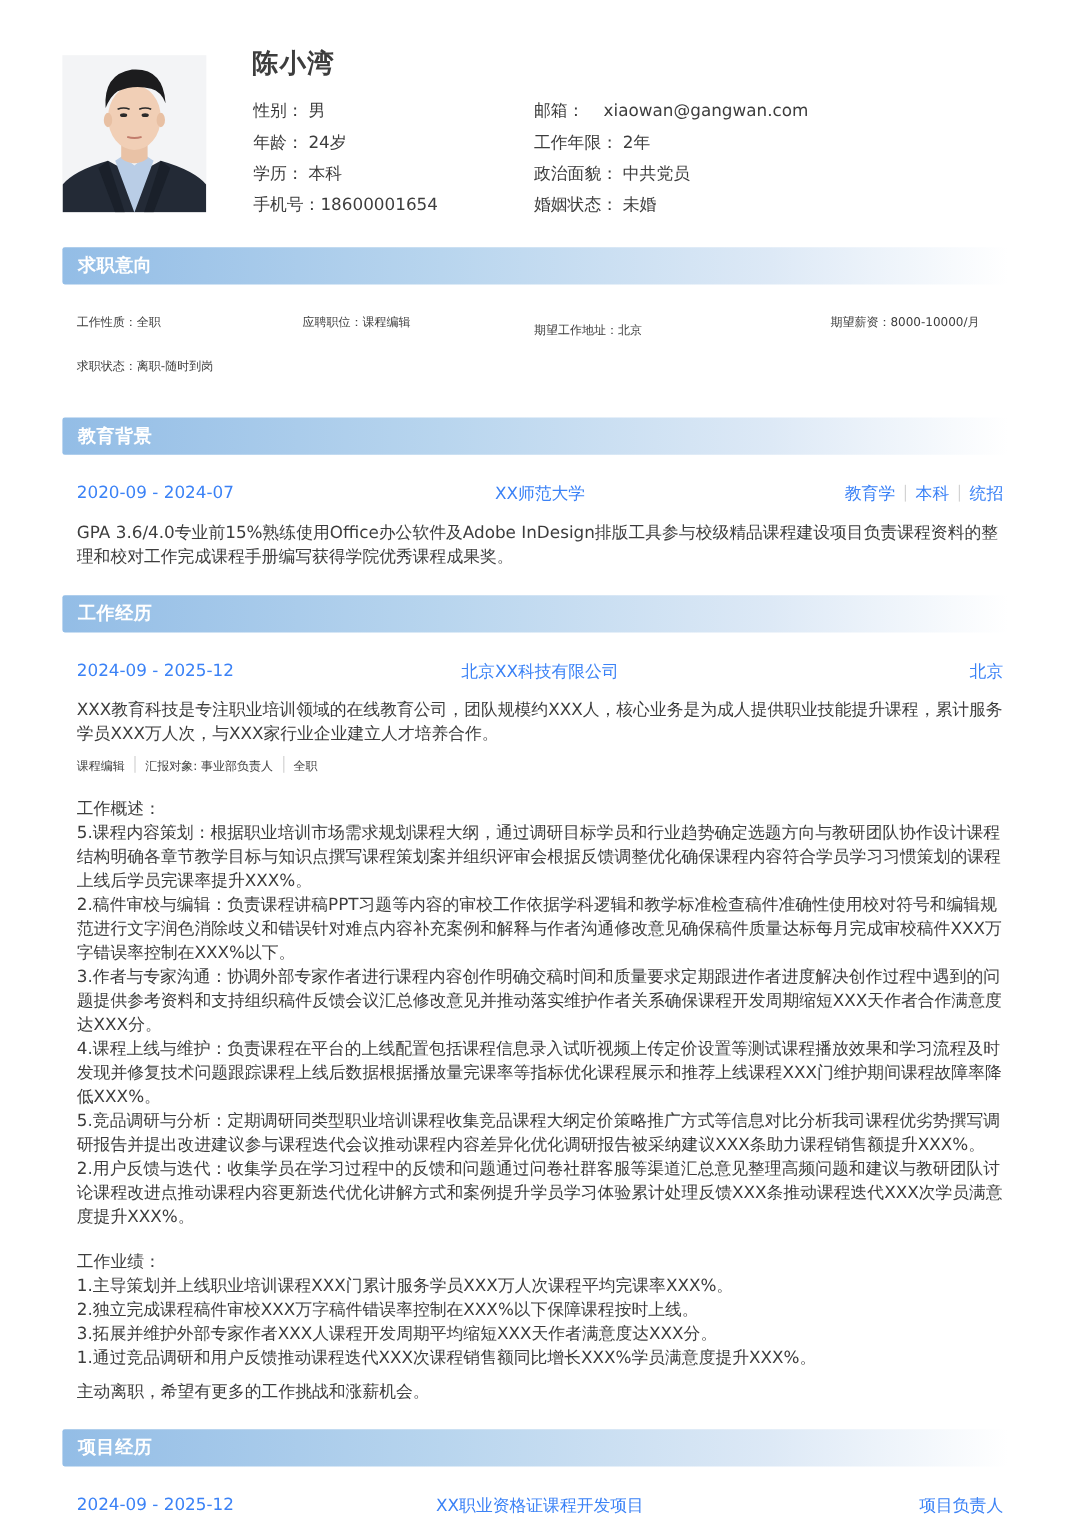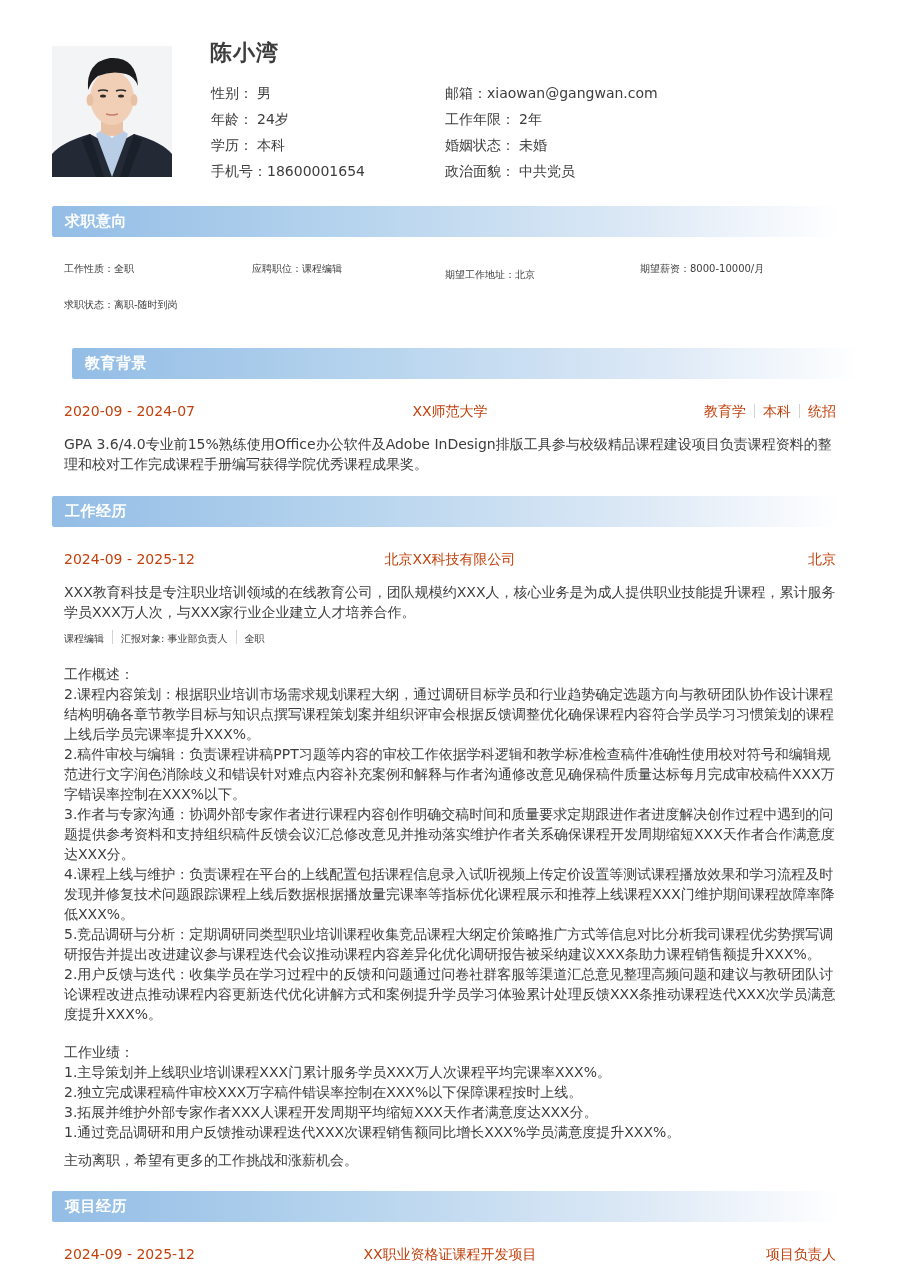--- a/index.html
+++ b/index.html
@@ -22,21 +22,21 @@
   
   .section-bar { position: absolute; left: 52px; width: 788px; height: 31px;
                  background: linear-gradient(90deg, #93bde6 0%, #b8d5ee 40%, #dde9f6 75%, #ffffff 100%);
                  border-radius: 2px 0 0 2px; }
   .section-bar .title { position: absolute; left: 13px; top: 0; line-height: 31px; color: #ffffff;
                         font-size: 15px; font-weight: bold; letter-spacing: 0.5px; }
 
   .txt { position: absolute; font-size: 10px; color: #3d3d3d; white-space: nowrap; }
   .para { position: absolute; left: 64px; width: 774px; font-size: 14px; color: #3d3d3d;
           line-height: 20px; }
-  .meta-row { position: absolute; left: 64px; width: 772px; font-size: 14px; color: #c2410c; height: 20px; }
+  .meta-row { position: absolute; left: 64px; width: 772px; font-size: 14px; color: #3b82f6; height: 20px; }
   .meta-row .l { position: absolute; left: 0; }
   .meta-row .c { position: absolute; left: 0; right: 0; text-align: center; }
   .meta-row .r { position: absolute; right: 0; }
   .sep { display: inline-block; width: 1px; height: 14px; background: #d3d3d3; margin: 0 8px;
          vertical-align: -2px; }
   .list-line { display: block; }
 </style>
 </head>
 <body>
 
@@ -83,53 +83,53 @@
     <div class="row">
       <span class="lbl">学历：</span><span class="val">本科</span>
     </div>
     <div class="row">
       <span class="lbl">手机号：</span><span class="val" style="margin-left:0">18600001654</span>
     </div>
   </div>
 
   <div class="info-col col-right">
     <div class="row">
-      <span class="lbl">邮箱：</span><span class="val" style="margin-left:0">xiaowan@gangwan.com</span>
+      <span class="lbl">邮箱：</span><span class="val" style="margin-left:16px">xiaowan@gangwan.com</span>
     </div>
     <div class="row">
       <span class="lbl">工作年限：</span><span class="val">2年</span>
     </div>
     <div class="row">
-      <span class="lbl">婚姻状态：</span><span class="val">未婚</span>
+      <span class="lbl">政治面貌：</span><span class="val">中共党员</span>
     </div>
     <div class="row">
-      <span class="lbl">政治面貌：</span><span class="val">中共党员</span>
+      <span class="lbl">婚姻状态：</span><span class="val">未婚</span>
     </div>
   </div>
 
   <div class="section-bar" style="top:206px;">
     <span class="title">求职意向</span>
   </div>
   <div class="txt" style="left:64px; top:262px;">
     <span>工作性质：</span><span>全职</span>
   </div>
   <div class="txt" style="left:252px; top:262px;">
     <span>应聘职位：</span><span>课程编辑</span>
   </div>
   <div class="txt" style="left:445px; top:268px;text-align:right;">
     <span>期望工作地址：</span><span>北京</span>
   </div>
-  <div class="txt" style="left:640px; top:262px;text-align:center;">
+  <div class="txt" style="left:692px; top:262px;text-align:center;">
     <span>期望薪资：</span><span>8000-10000/月</span>
   </div>
   <div class="txt" style="left:64px; top:298px;">
     <span>求职状态：</span><span>离职-随时到岗</span>
   </div>
 
-  <div class="section-bar" style="top:348px;margin-left:20px;">
+  <div class="section-bar" style="top:348px;">
     <span class="title">教育背景</span>
   </div>
   <div class="meta-row" style="top:403px;">
     <span class="l">2020-09 - 2024-07</span>
     <span class="c">XX师范大学</span>
     <span class="r"><span>教育学</span><span class="sep"></span><span>本科</span><span class="sep"></span><span>统招</span></span>
   </div>
   <div class="para" style="top:434px;">GPA 3.6/4.0专业前15%熟练使用Office办公软件及Adobe InDesign排版工具参与校级精品课程建设项目负责课程资料的整理和校对工作完成课程手册编写获得学院优秀课程成果奖。</div>
 
   <div class="section-bar" style="top:496px;">
@@ -140,21 +140,21 @@
     <span class="c">北京XX科技有限公司</span>
     <span class="r">北京</span>
   </div>
   <div class="para" style="top:582px;">XXX教育科技是专注职业培训领域的在线教育公司，团队规模约XXX人，核心业务是为成人提供职业技能提升课程，累计服务学员XXX万人次，与XXX家行业企业建立人才培养合作。</div>
   <div class="txt" style="left:64px; top:630px;">
     <span>课程编辑</span><span class="sep"></span><span>汇报对象: 事业部负责人</span><span class="sep"></span><span>全职</span>
   </div>
 
   <div class="para" style="top:664px;">
     <span class="list-line">工作概述：</span>
-    <span class="list-line">2.课程内容策划：根据职业培训市场需求规划课程大纲，通过调研目标学员和行业趋势确定选题方向与教研团队协作设计课程结构明确各章节教学目标与知识点撰写课程策划案并组织评审会根据反馈调整优化确保课程内容符合学员学习习惯策划的课程上线后学员完课率提升XXX%。</span>
+    <span class="list-line">5.课程内容策划：根据职业培训市场需求规划课程大纲，通过调研目标学员和行业趋势确定选题方向与教研团队协作设计课程结构明确各章节教学目标与知识点撰写课程策划案并组织评审会根据反馈调整优化确保课程内容符合学员学习习惯策划的课程上线后学员完课率提升XXX%。</span>
     <span class="list-line">2.稿件审校与编辑：负责课程讲稿PPT习题等内容的审校工作依据学科逻辑和教学标准检查稿件准确性使用校对符号和编辑规范进行文字润色消除歧义和错误针对难点内容补充案例和解释与作者沟通修改意见确保稿件质量达标每月完成审校稿件XXX万字错误率控制在XXX%以下。</span>
     <span class="list-line">3.作者与专家沟通：协调外部专家作者进行课程内容创作明确交稿时间和质量要求定期跟进作者进度解决创作过程中遇到的问题提供参考资料和支持组织稿件反馈会议汇总修改意见并推动落实维护作者关系确保课程开发周期缩短XXX天作者合作满意度达XXX分。</span>
     <span class="list-line">4.课程上线与维护：负责课程在平台的上线配置包括课程信息录入试听视频上传定价设置等测试课程播放效果和学习流程及时发现并修复技术问题跟踪课程上线后数据根据播放量完课率等指标优化课程展示和推荐上线课程XXX门维护期间课程故障率降低XXX%。</span>
     <span class="list-line">5.竞品调研与分析：定期调研同类型职业培训课程收集竞品课程大纲定价策略推广方式等信息对比分析我司课程优劣势撰写调研报告并提出改进建议参与课程迭代会议推动课程内容差异化优化调研报告被采纳建议XXX条助力课程销售额提升XXX%。</span>
     <span class="list-line">2.用户反馈与迭代：收集学员在学习过程中的反馈和问题通过问卷社群客服等渠道汇总意见整理高频问题和建议与教研团队讨论课程改进点推动课程内容更新迭代优化讲解方式和案例提升学员学习体验累计处理反馈XXX条推动课程迭代XXX次学员满意度提升XXX%。</span>
   </div>
 
   <div class="para" style="top:1042px;">
     <span class="list-line">工作业绩：</span>
     <span class="list-line">1.主导策划并上线职业培训课程XXX门累计服务学员XXX万人次课程平均完课率XXX%。</span>

